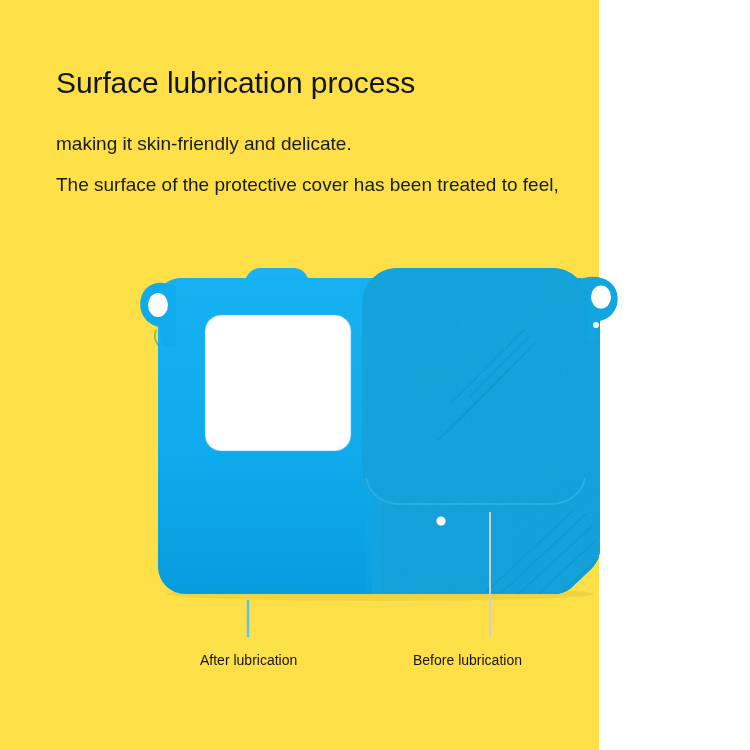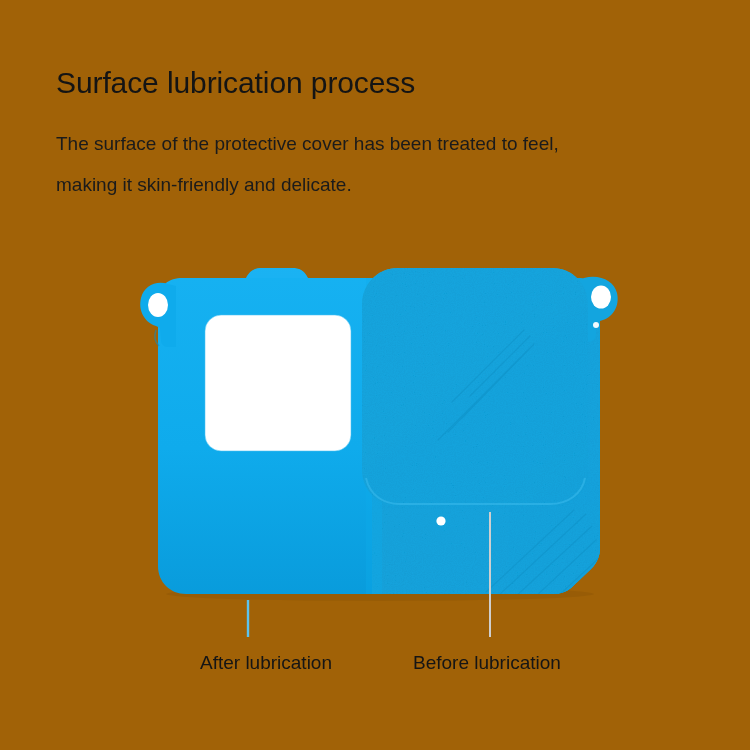--- a/index.html
+++ b/index.html
@@ -12,23 +12,23 @@
     height: 750px;
     position: relative;
     overflow: hidden;
     font-family: "Liberation Sans", sans-serif;
     -webkit-font-smoothing: antialiased;
   }
 
   #page {
     position: absolute;
     left: 0; top: 0;
-    width: 750px;
+    width: 599px;
     height: 750px;
-    background: #a16207;
+    background: #fde047;
   }
 
   
   .heading {
     position: absolute;
     left: 56px;
     top: 46px;
     font-size: 30px;
     font-weight: 400;
     color: #141414;
@@ -54,39 +54,39 @@
     left: 0;
     top: 0;
     width: 750px;
     height: 750px;
     pointer-events: none;
   }
 
   
   .callout-label {
     position: absolute;
-    font-size: 19px;
+    font-size: 14px;
     font-weight: 400;
     color: #151515;
     white-space: nowrap;
     top: 652px;
   }
   .callout-label.after  { left: 200px; }
   .callout-label.before { left: 413px; text-align: center; }
 </style>
 </head>
 <body>
 
 <div id="page">
 
   <h1 class="heading">Surface lubrication process</h1>
 
   <p class="body-copy">
+    <span class="line">making it skin-friendly and delicate.</span>
     <span class="line">The surface of the protective cover has been treated to feel,</span>
-    <span class="line">making it skin-friendly and delicate.</span>
   </p>
 
   <svg id="product" viewBox="0 0 750 750">
     <defs>
 
       <filter id="matteGrain" x="-10%" y="-10%" width="120%" height="120%">
         <feTurbulence type="fractalNoise" baseFrequency="0.9" numOctaves="4" seed="7" result="noise"></feTurbulence>
         <feColorMatrix in="noise" type="saturate" values="0" result="mono"></feColorMatrix>
         <feComponentTransfer in="mono" result="grain">
           <feFuncA type="linear" slope="0.20" intercept="0"></feFuncA>

